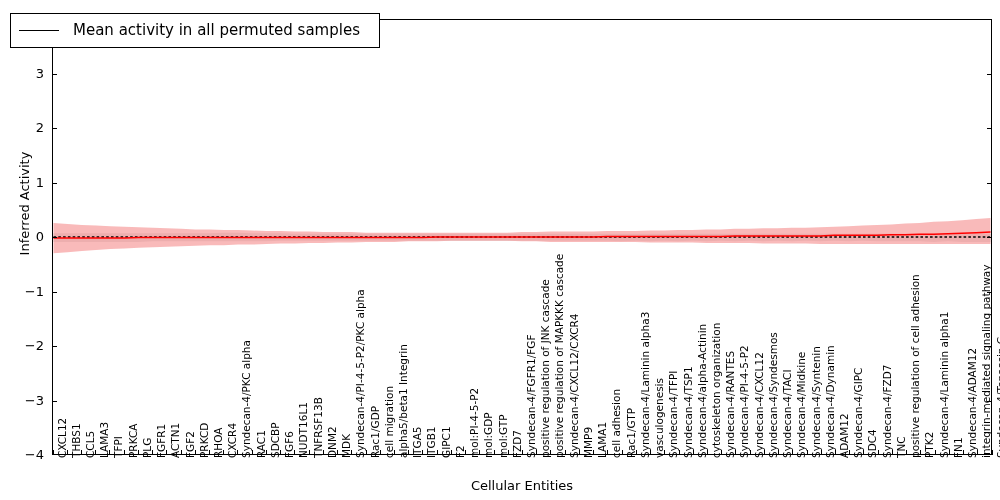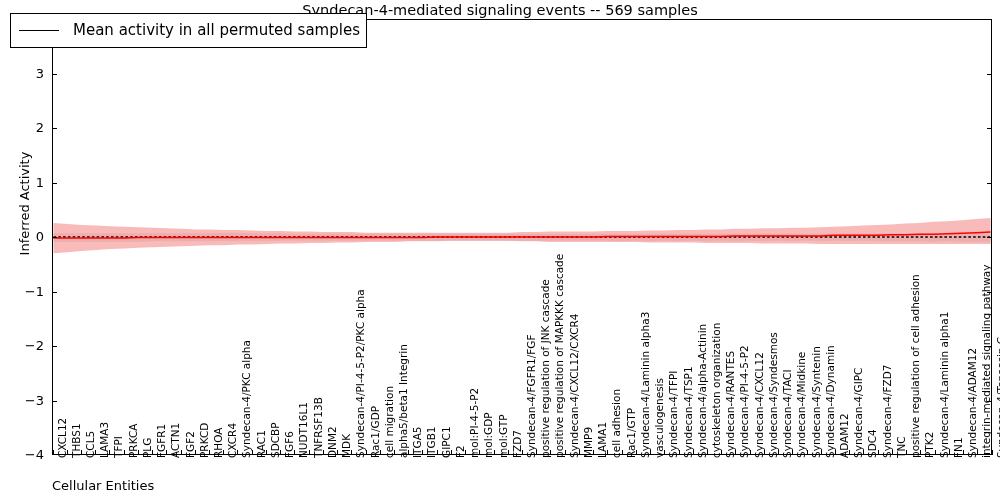--- a/index.html
+++ b/index.html
@@ -26,48 +26,47 @@
   }
   .ytick-label{
     position:absolute;right:1002px;width:40px;text-align:right;
     font-size:13px;color:#000;
   }
   .ytick-mark{position:absolute;left:0;width:5px;height:1px;background:#000;}
   .ytick-mark-r{position:absolute;right:0;width:5px;height:1px;background:#000;}
 
   
   #x-axis-label{
-    position:absolute;left:52px;top:478px;width:940px;text-align:left;
+    position:absolute;left:52px;top:478px;width:940px;text-align:center;
     font-size:13px;color:#000;
   }
   #xticks{position:absolute;left:52px;top:455px;width:940px;height:0;}
   .xtick-mark{position:absolute;top:-5px;width:1px;height:5px;background:#000;}
   .xlab{
     position:absolute;font-size:10.5px;color:#000;white-space:nowrap;
     transform:rotate(-90deg);transform-origin:left top;
     line-height:10.5px;
   }
 
   
   #legend{
     position:absolute;left:10px;top:13px;
     border:1.1px solid #000;background:#fff;
-    padding:5px 6px 6px 8px;box-sizing:border-box;
+    padding:5px 19px 6px 8px;box-sizing:border-box;
   }
   .legend-row{display:flex;align-items:center;height:22px;}
   .legend-swatch{width:40px;height:0;border-top:1.6px solid #000;margin-right:14px;}
   .legend-swatch.red{border-top-color:#ff0000;}
   .legend-text{font-size:15px;color:#000;white-space:nowrap;}
 </style>
 </head>
 <body>
 
 <div id="root">
 
-  <div id="chart-title">Syndecan-4-mediated signaling events -- 569 samples</div>
 
   <div id="plot">
     <svg id="plot-svg" viewBox="0 0 940 436" preserveAspectRatio="none">
         <path d="M0.50 214.18 L14.73 214.18 L28.95 214.18 L43.18 214.18 L57.41 214.18 L71.64 214.18 L85.86 214.18 L100.09 214.18 L114.32 214.18 L128.55 214.18 L142.77 214.18 L157.00 214.18 L171.23 213.64 L185.45 213.64 L199.68 214.18 L213.91 214.18 L228.14 214.18 L242.36 214.73 L256.59 214.73 L270.82 214.73 L285.05 214.73 L299.27 214.73 L313.50 214.73 L327.73 214.73 L341.95 214.73 L356.18 214.73 L370.41 214.73 L384.64 214.73 L398.86 214.73 L413.09 214.73 L427.32 214.73 L441.55 214.73 L455.77 214.73 L470.00 214.73 L484.23 214.73 L498.45 214.73 L512.68 214.73 L526.91 214.73 L541.14 214.73 L555.36 214.73 L569.59 214.73 L583.82 214.73 L598.05 214.73 L612.27 214.73 L626.50 214.73 L640.73 214.73 L654.95 214.73 L669.18 214.73 L683.41 214.73 L697.64 214.73 L711.86 214.73 L726.09 214.73 L740.32 214.73 L754.55 214.73 L768.77 214.73 L783.00 214.73 L797.23 214.73 L811.45 214.73 L825.68 214.73 L839.91 214.73 L854.14 214.73 L868.36 214.73 L882.59 214.73 L896.82 214.73 L911.05 214.73 L925.27 214.73 L939.50 214.73 L939.50 222.91 L925.27 222.91 L911.05 222.91 L896.82 222.36 L882.59 222.91 L868.36 222.36 L854.14 222.36 L839.91 222.36 L825.68 222.36 L811.45 221.81 L797.23 222.36 L783.00 221.81 L768.77 222.36 L754.55 221.81 L740.32 222.36 L726.09 221.81 L711.86 222.36 L697.64 221.81 L683.41 222.36 L669.18 221.81 L654.95 222.36 L640.73 221.81 L626.50 222.36 L612.27 221.81 L598.05 222.36 L583.82 221.81 L569.59 222.36 L555.36 221.81 L541.14 221.81 L526.91 221.81 L512.68 221.81 L498.45 221.81 L484.23 221.81 L470.00 221.81 L455.77 221.81 L441.55 221.81 L427.32 221.81 L413.09 221.81 L398.86 221.81 L384.64 221.81 L370.41 221.81 L356.18 221.81 L341.95 221.81 L327.73 221.81 L313.50 221.81 L299.27 221.81 L285.05 221.81 L270.82 221.81 L256.59 221.81 L242.36 221.81 L228.14 221.81 L213.91 222.36 L199.68 222.36 L185.45 222.36 L171.23 222.36 L157.00 222.36 L142.77 222.36 L128.55 222.36 L114.32 222.36 L100.09 222.36 L85.86 222.91 L71.64 222.91 L57.41 222.91 L43.18 222.91 L28.95 222.91 L14.73 222.91 L0.50 222.91 Z" fill="#cccccc" fill-opacity="0.85" stroke="none"></path>
         <path d="M0.50 203.83 L14.73 204.92 L28.95 206.01 L43.18 206.56 L57.41 207.10 L71.64 207.64 L85.86 208.19 L100.09 208.74 L114.32 209.28 L128.55 209.82 L142.77 210.37 L157.00 210.37 L171.23 210.91 L185.45 210.91 L199.68 211.46 L213.91 212.00 L228.14 212.00 L242.36 212.55 L256.59 212.55 L270.82 213.09 L285.05 213.09 L299.27 213.09 L313.50 213.64 L327.73 213.64 L341.95 213.64 L356.18 213.64 L370.41 213.64 L384.64 213.64 L398.86 213.64 L413.09 213.64 L427.32 213.64 L441.55 213.64 L455.77 213.64 L470.00 213.09 L484.23 213.09 L498.45 212.55 L512.68 212.55 L526.91 212.55 L541.14 212.55 L555.36 212.00 L569.59 212.00 L583.82 212.00 L598.05 211.46 L612.27 211.46 L626.50 210.91 L640.73 210.91 L654.95 210.37 L669.18 210.37 L683.41 209.82 L697.64 209.82 L711.86 209.28 L726.09 209.28 L740.32 208.74 L754.55 208.74 L768.77 208.19 L783.00 207.64 L797.23 207.10 L811.45 206.56 L825.68 206.01 L839.91 205.46 L854.14 204.38 L868.36 203.83 L882.59 202.74 L896.82 202.19 L911.05 201.11 L925.27 200.01 L939.50 198.93 L939.50 225.09 L925.27 225.09 L911.05 225.09 L896.82 225.09 L882.59 225.09 L868.36 225.09 L854.14 225.09 L839.91 225.09 L825.68 225.09 L811.45 225.09 L797.23 225.09 L783.00 225.09 L768.77 225.09 L754.55 224.54 L740.32 224.54 L726.09 224.54 L711.86 224.54 L697.64 224.00 L683.41 224.00 L669.18 224.00 L654.95 224.00 L640.73 223.45 L626.50 223.45 L612.27 223.45 L598.05 223.45 L583.82 222.91 L569.59 222.91 L555.36 222.91 L541.14 222.91 L526.91 222.91 L512.68 222.91 L498.45 222.91 L484.23 222.36 L470.00 222.36 L455.77 221.81 L441.55 221.81 L427.32 221.81 L413.09 221.81 L398.86 221.81 L384.64 222.36 L370.41 222.36 L356.18 222.36 L341.95 222.91 L327.73 222.91 L313.50 222.91 L299.27 223.45 L285.05 223.45 L270.82 224.00 L256.59 224.00 L242.36 224.54 L228.14 224.54 L213.91 225.09 L199.68 225.63 L185.45 225.63 L171.23 226.17 L157.00 226.17 L142.77 226.72 L128.55 227.26 L114.32 227.81 L100.09 228.35 L85.86 228.90 L71.64 229.44 L57.41 229.99 L43.18 231.08 L28.95 232.17 L14.73 233.26 L0.50 234.35 Z" fill="#f7a0a0" fill-opacity="0.72" stroke="none"></path>
         <path d="M0.50 218.00 L14.73 218.00 L28.95 218.00 L43.18 218.00 L57.41 218.00 L71.64 218.00 L85.86 218.00 L100.09 218.00 L114.32 218.00 L128.55 218.00 L142.77 218.00 L157.00 218.00 L171.23 218.00 L185.45 218.00 L199.68 218.00 L213.91 218.00 L228.14 218.00 L242.36 218.00 L256.59 218.00 L270.82 218.00 L285.05 218.00 L299.27 218.00 L313.50 218.00 L327.73 218.00 L341.95 218.00 L356.18 218.00 L370.41 218.00 L384.64 218.00 L398.86 218.00 L413.09 218.00 L427.32 218.00 L441.55 218.00 L455.77 218.00 L470.00 218.00 L484.23 218.00 L498.45 218.00 L512.68 218.00 L526.91 218.00 L541.14 218.00 L555.36 218.00 L569.59 218.00 L583.82 218.00 L598.05 218.00 L612.27 218.00 L626.50 218.00 L640.73 218.00 L654.95 218.00 L669.18 218.00 L683.41 218.00 L697.64 218.00 L711.86 218.00 L726.09 218.00 L740.32 218.00 L754.55 218.00 L768.77 218.00 L783.00 218.00 L797.23 218.00 L811.45 218.00 L825.68 218.00 L839.91 218.00 L854.14 218.00 L868.36 218.00 L882.59 218.00 L896.82 218.00 L911.05 218.00 L925.27 218.00 L939.50 218.00 " fill="none" stroke="#000000" stroke-width="1.5" stroke-dasharray="2.6,2.2"></path>
         <path d="M0.50 219.09 L14.73 219.09 L28.95 219.09 L43.18 219.09 L57.41 219.09 L71.64 219.09 L85.86 218.54 L100.09 218.54 L114.32 218.54 L128.55 218.54 L142.77 218.54 L157.00 218.54 L171.23 218.54 L185.45 218.54 L199.68 218.54 L213.91 218.54 L228.14 218.54 L242.36 218.54 L256.59 218.54 L270.82 218.54 L285.05 218.54 L299.27 218.54 L313.50 218.54 L327.73 218.54 L341.95 218.54 L356.18 218.54 L370.41 218.54 L384.64 218.00 L398.86 218.00 L413.09 218.00 L427.32 218.00 L441.55 218.00 L455.77 218.00 L470.00 218.00 L484.23 218.00 L498.45 218.00 L512.68 218.00 L526.91 218.00 L541.14 218.00 L555.36 217.46 L569.59 217.46 L583.82 217.46 L598.05 217.46 L612.27 217.46 L626.50 217.46 L640.73 217.46 L654.95 217.46 L669.18 217.46 L683.41 216.91 L697.64 216.91 L711.86 216.91 L726.09 216.91 L740.32 216.91 L754.55 216.91 L768.77 216.91 L783.00 216.36 L797.23 216.36 L811.45 216.36 L825.68 216.36 L839.91 215.82 L854.14 215.82 L868.36 215.28 L882.59 215.28 L896.82 214.73 L911.05 214.18 L925.27 213.64 L939.50 213.09 " fill="none" stroke="#ff0000" stroke-width="1.5"></path>
       </svg>
   </div>
 

